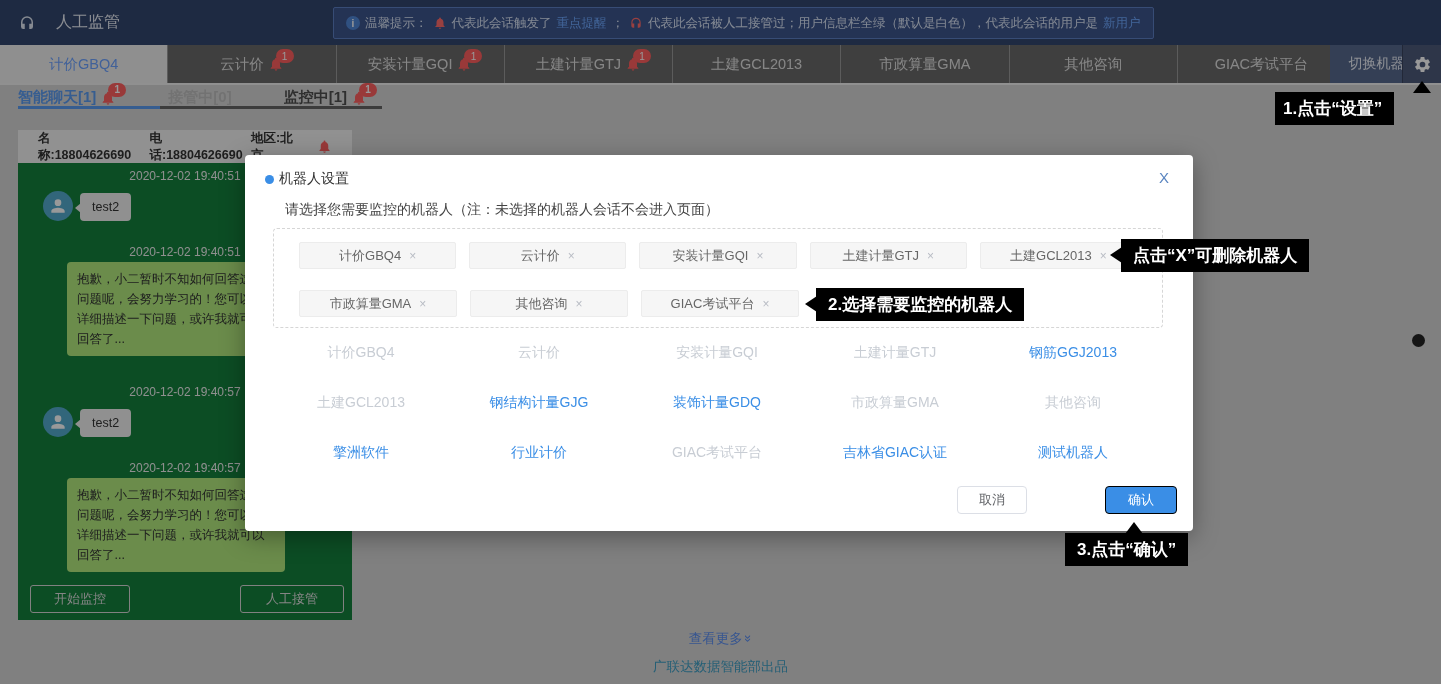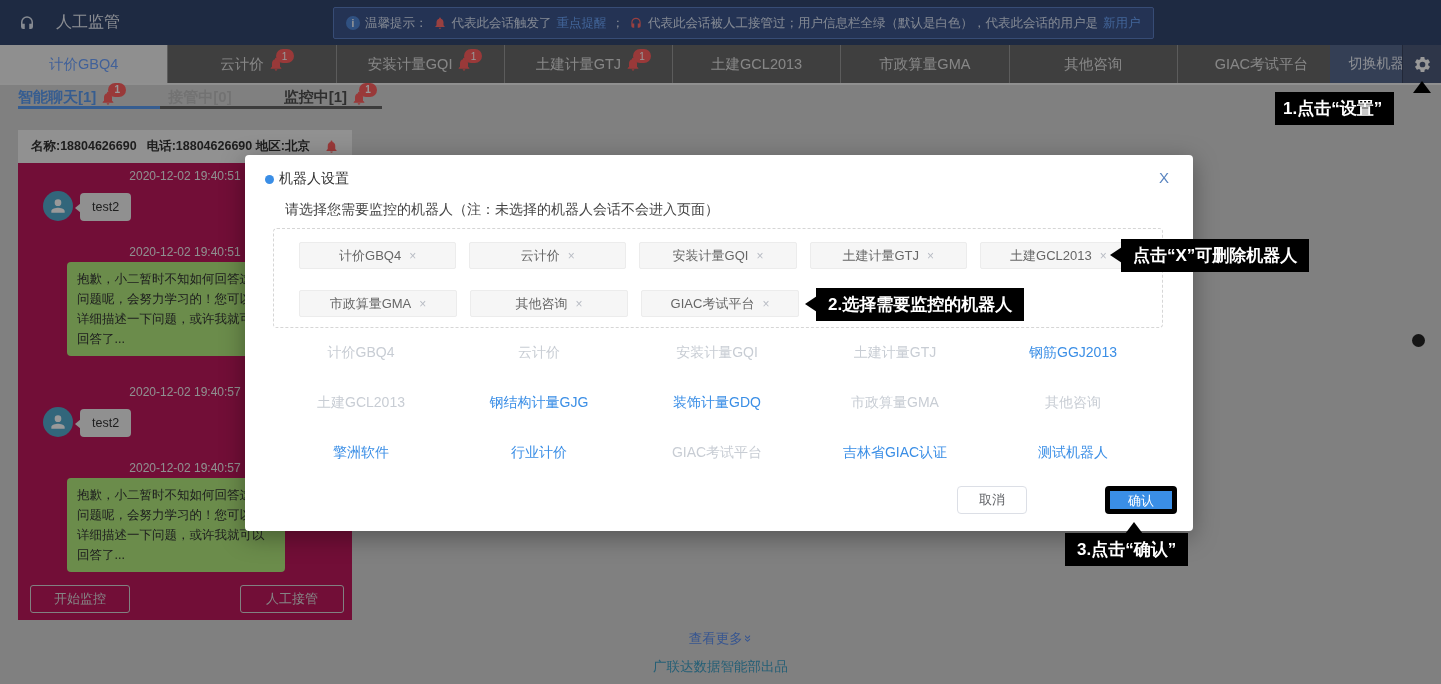--- a/index.html
+++ b/index.html
@@ -34,25 +34,25 @@
   
   .subtabs{left:18px;top:88px;display:flex;gap:52px;font-size:15px;align-items:center;font-weight:bold;}
   .st{display:flex;align-items:center;gap:4px;cursor:pointer;}
   .st.active{color:#5b9bf0;}
   .st.idle{color:#bfbfbf;}
   .st.dark{color:#4f4f4f;}
   .ul-blue{left:18px;top:106px;width:142px;height:3px;background:#5b9bf0;}
   .ul-dark{left:160px;top:106px;width:222px;height:3px;background:#646464;}
   
   .userbar{left:18px;top:130px;width:334px;height:33px;background:#f2f2f2;display:flex;align-items:center;
-           padding:0 13px;box-sizing:border-box;font-size:12.5px;font-weight:bold;color:#333;cursor:pointer;}
+           padding:0 20px;box-sizing:border-box;font-size:12.5px;font-weight:bold;color:#333;cursor:pointer;}
   .userbar .ub-phone{margin-left:10px;}
   .userbar .ub-region{margin-left:auto;}
   .userbar .ub-bell{margin-left:14px;display:flex;}
-  .chat{left:18px;top:163px;width:334px;height:457px;background:#be185d;font-size:12.5px;}
+  .chat{left:18px;top:163px;width:334px;height:457px;background:#15803d;font-size:12.5px;}
   .ctime{position:absolute;width:100%;text-align:center;color:#efefef;font-size:12px;}
   .avatar{position:absolute;left:25px;width:30px;height:30px;border-radius:50%;background:#54aacd;
           display:flex;align-items:center;justify-content:center;}
   .peerbubble{position:absolute;left:62px;background:#f0f0f0;color:#333;border-radius:4px;padding:7px 12px;}
   .peerbubble:before{content:"";position:absolute;left:-5px;top:10px;border-top:5px solid transparent;
           border-bottom:5px solid transparent;border-right:6px solid #f0f0f0;}
   .greenbubble{position:absolute;left:49px;width:218px;box-sizing:border-box;background:#b2ea7e;color:#333;
           border-radius:4px;padding:7px 10px;line-height:20px;}
   .cbtn{position:absolute;height:28px;line-height:26px;text-align:center;border:1px solid #d8d8d8;
         color:#dedede;font-size:13px;border-radius:3px;box-sizing:border-box;cursor:pointer;}
@@ -74,21 +74,21 @@
   .chiprow{position:absolute;left:25px;right:25px;display:flex;gap:13px;}
   .chip{width:158px;height:27px;box-sizing:border-box;background:#f6f6f6;border:1px solid #ececec;border-radius:2px;
         display:flex;align-items:center;justify-content:center;gap:8px;font-size:13px;color:#666;cursor:pointer;}
   .chip-x{color:#b8bcc4;font-size:12px;cursor:pointer;}
   .grid{position:absolute;left:27px;top:172px;width:890px;display:flex;flex-wrap:wrap;}
   .gcell{width:178px;height:50px;line-height:50px;text-align:center;font-size:14px;}
   .gcell.disabled{color:#c8cdd4;}
   .gcell.link{color:#3a8ee6;cursor:pointer;}
   .m-cancel{position:absolute;right:166px;top:331px;width:70px;height:28px;background:#fff;border:1px solid #dcdfe6;
             border-radius:4px;color:#606266;font-size:13px;cursor:pointer;}
-  .m-ok{position:absolute;right:16px;top:331px;width:72px;height:28px;background:#3a8ee6;border:5px solid #000000;
+  .m-ok{position:absolute;right:16px;top:331px;width:72px;height:28px;background:#3a8ee6;border:1px solid #000000;
         border-radius:4px;color:#fff;font-size:13px;cursor:pointer;}
   
   .ann{position:absolute;background:#000;color:#fff;font-weight:bold;font-size:17px;padding:5px 12px;z-index:60;white-space:nowrap;}
   .tri-up{position:absolute;top:-11px;width:0;height:0;border-left:9px solid transparent;
           border-right:9px solid transparent;border-bottom:12px solid #000;}
   .tri-left{position:absolute;left:-11px;top:8px;width:0;height:0;border-top:8px solid transparent;
           border-bottom:8px solid transparent;border-right:12px solid #000;}
   svg{display:block;}
 </style>
 </head>

